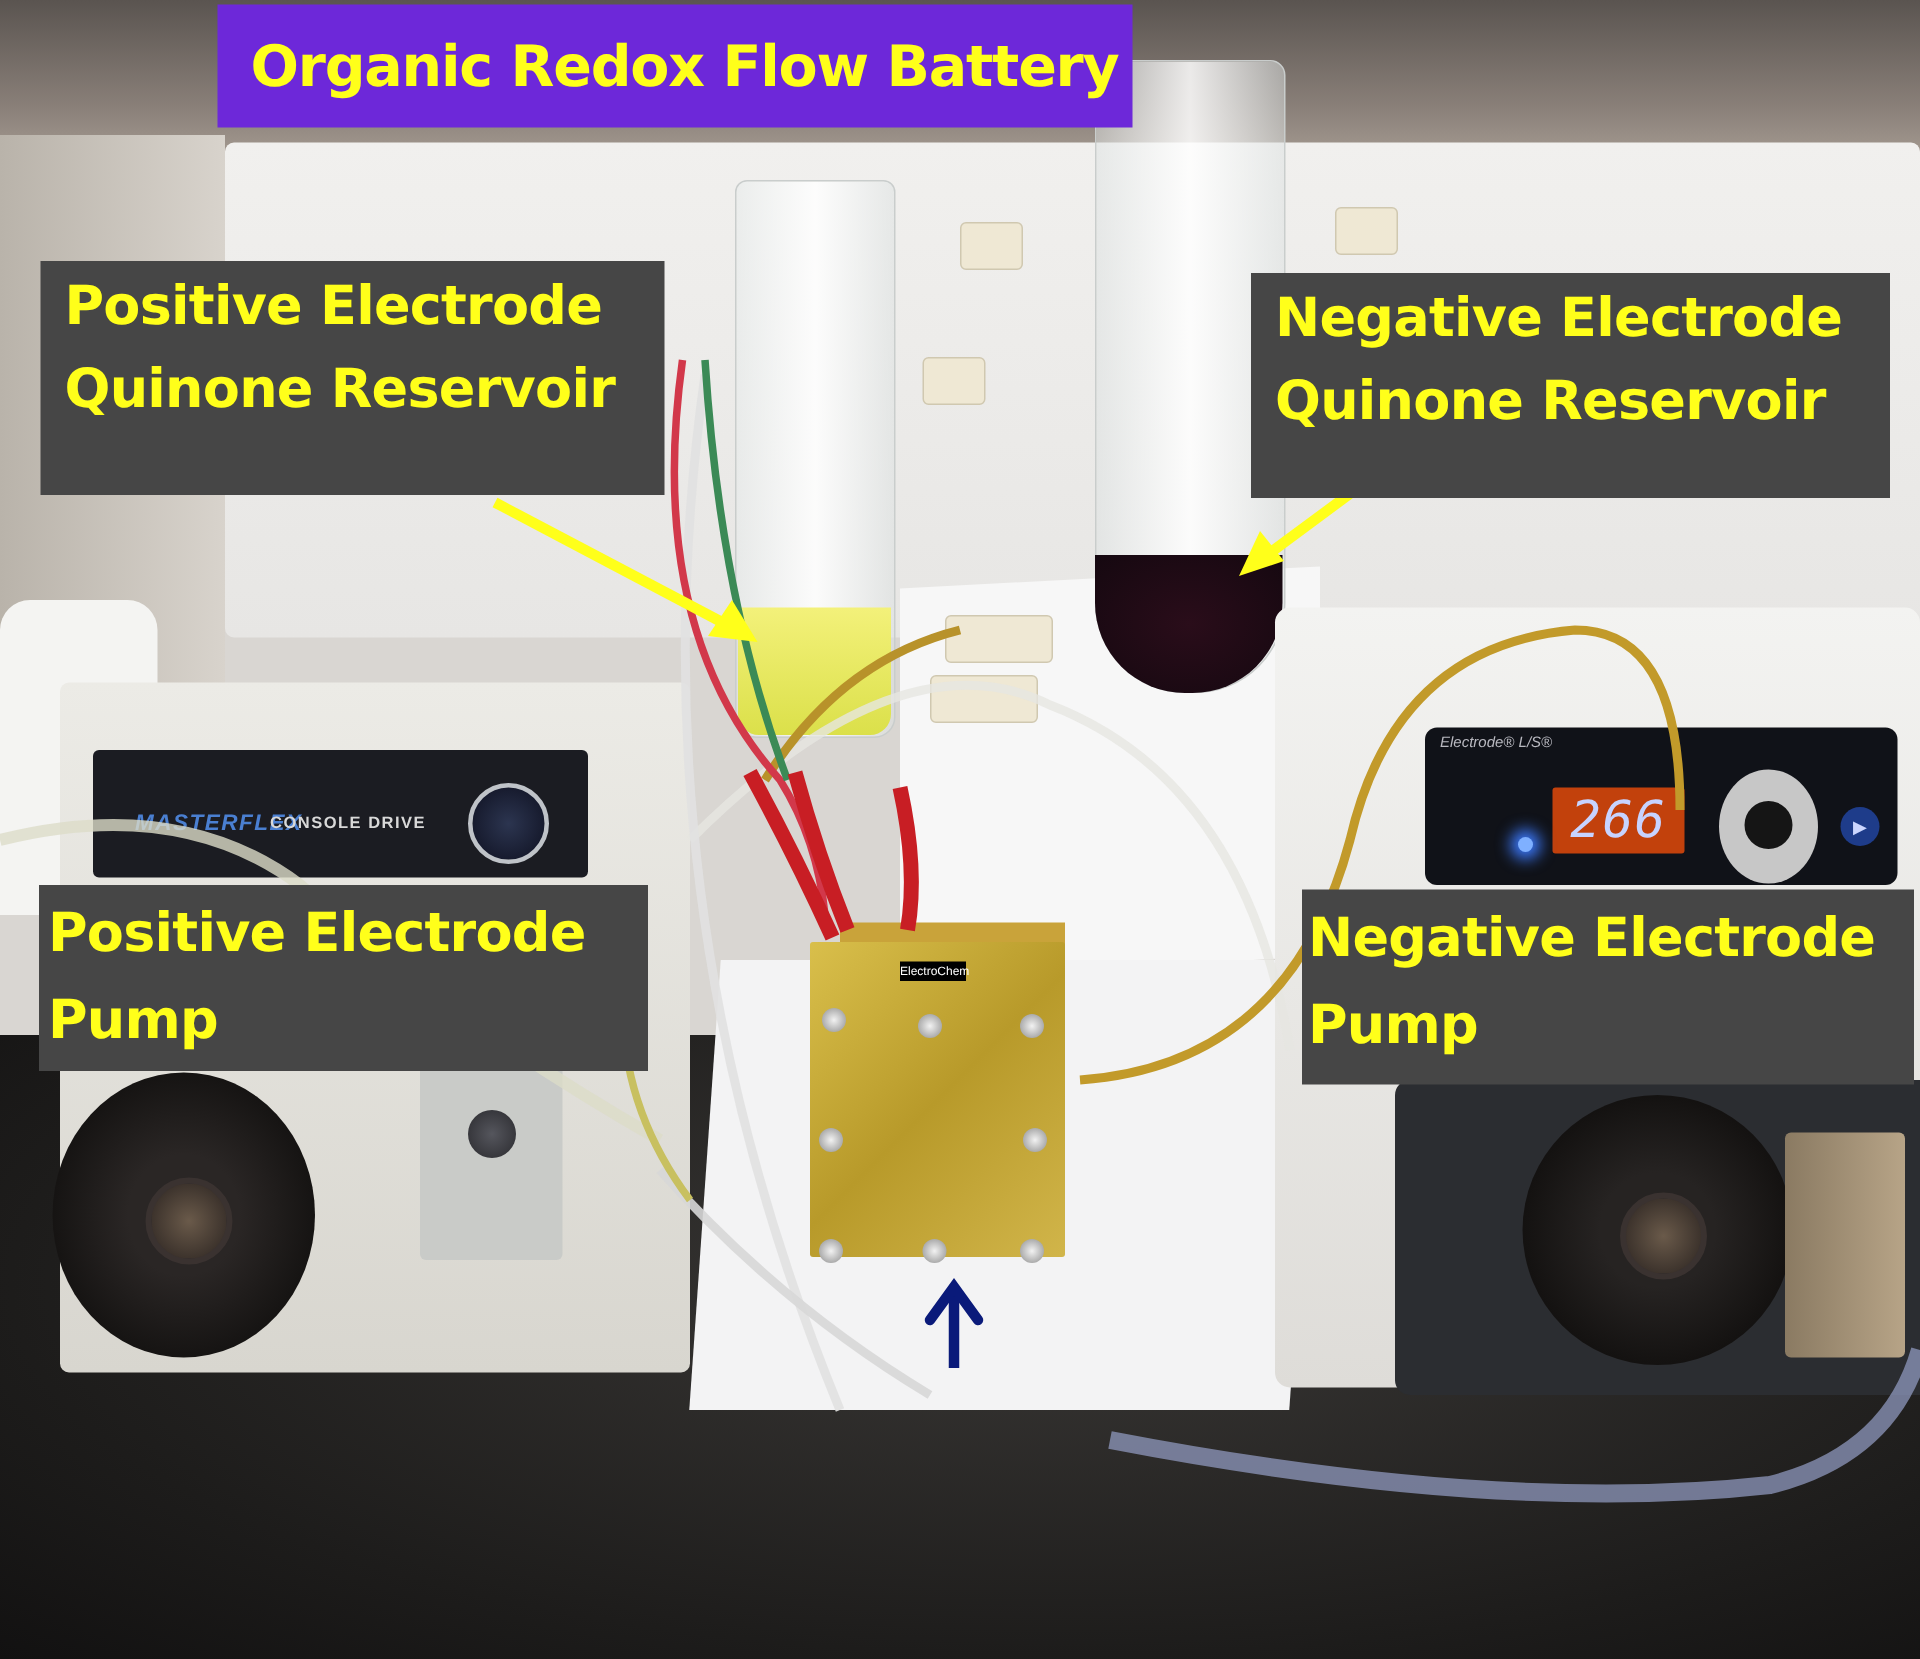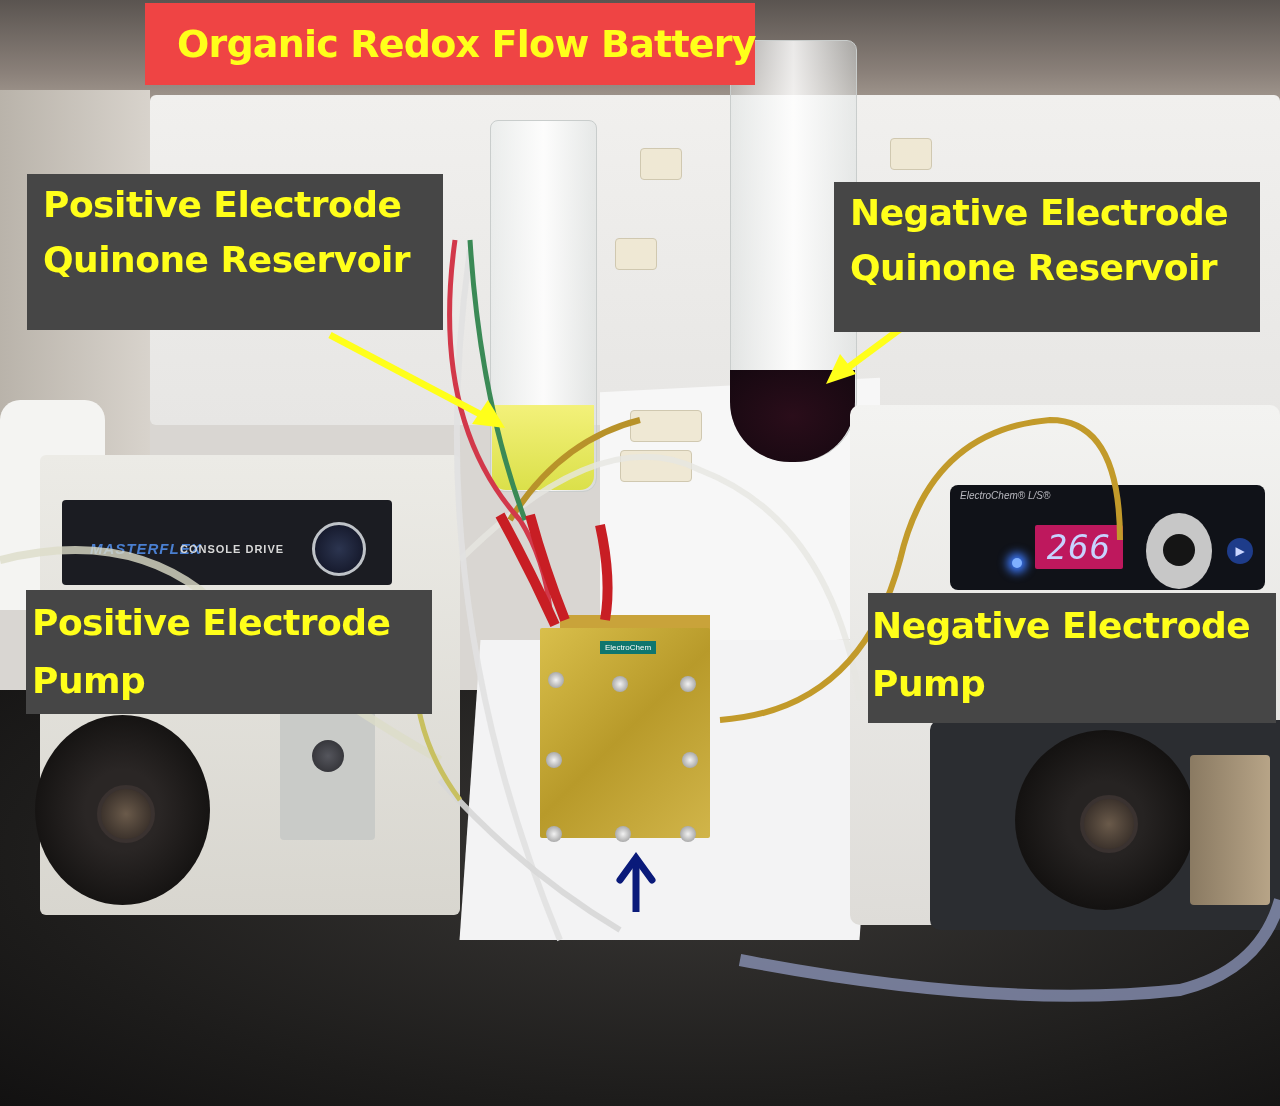--- a/index.html
+++ b/index.html
@@ -24,48 +24,48 @@
   .switch-plate { left:280px; top:700px; width:95px; height:140px; background:#c9cbc8; border-radius:4px; }
   .switch-knob { left:312px; top:740px; width:32px; height:32px; border-radius:50%; background:radial-gradient(#55565d,#2a2a2e); }
   .pumphead-l { left:35px; top:715px; width:175px; height:190px; border-radius:50%; background:radial-gradient(#2a2625 30%,#161413 70%); }
   .hub { width:50px; height:50px; border-radius:50%; background:radial-gradient(#6a5a4a,#2a2320); border:4px solid #3a3230; }
 
   
   .pump-right { left:850px; top:405px; width:430px; height:520px; background:linear-gradient(180deg,#f3f3f1,#dedcd8); border-radius:10px; }
   .pump-right-lower { left:930px; top:720px; width:350px; height:210px; background:#2b2d31; border-radius:10px 0 0 10px; }
   .pump-right-panel { left:950px; top:485px; width:315px; height:105px; background:#101218; border-radius:8px; }
   .pump-right-brand { left:960px; top:490px; color:#b9b9c0; font-style:italic; font-size:10px; }
-  .display { left:1035px; top:525px; width:88px; height:44px; background:#be185d; border-radius:2px; color:#c7d3ff; font-family:"DejaVu Sans Mono", monospace; font-size:34px; line-height:44px; text-align:center; font-style:italic; letter-spacing:1px; }
+  .display { left:1035px; top:525px; width:88px; height:44px; background:#c2410c; border-radius:2px; color:#c7d3ff; font-family:"DejaVu Sans Mono", monospace; font-size:34px; line-height:44px; text-align:center; font-style:italic; letter-spacing:1px; }
   .led { left:1012px; top:558px; width:10px; height:10px; border-radius:50%; background:#7fb0ff; box-shadow:0 0 10px 5px #3d7bff; }
   .dpad { left:1146px; top:513px; width:66px; height:76px; border-radius:50%; background:#c7c7c7; }
   .dpad-center { left:1163px; top:534px; width:32px; height:32px; border-radius:50%; background:#151515; }
   .play-btn { left:1227px; top:538px; width:26px; height:26px; border-radius:50%; background:#1e3c8a; color:#cbd6ff; font-size:12px; text-align:center; line-height:26px; }
   .pumphead-r { left:1015px; top:730px; width:180px; height:180px; border-radius:50%; background:radial-gradient(#262322 30%,#141211 70%); }
   .clamp { left:1190px; top:755px; width:80px; height:150px; background:linear-gradient(90deg,#8a7a62,#b7a487); border-radius:4px; }
 
   
   .flask-left { left:490px; top:120px; width:105px; height:370px; background:linear-gradient(90deg,rgba(230,235,235,.5),rgba(255,255,255,.85),rgba(220,225,225,.5)); border-radius:8px 8px 14px 14px; border:1px solid #c9cdcc; }
   .yellow-liquid { left:492px; top:405px; width:102px; height:85px; background:linear-gradient(#f3f17a,#dbe04a); border-radius:0 0 14px 14px; }
   .flask-right { left:730px; top:40px; width:125px; height:420px; background:linear-gradient(90deg,rgba(220,225,225,.5),rgba(255,255,255,.85),rgba(220,225,225,.5)); border-radius:10px 10px 60px 60px; border:1px solid #c9cdcc; }
   .dark-liquid { left:730px; top:370px; width:125px; height:92px; background:radial-gradient(#2a0d1a,#150810); border-radius:0 0 60px 60px; }
   .white-sheet { left:600px; top:385px; width:280px; height:260px; background:#f7f7f7; transform:skewY(-3deg); }
   .fitting { width:40px; height:30px; background:#efe8d4; border-radius:4px; border:1px solid #d0c8b0; }
 
   
   .cell-back { left:560px; top:615px; width:150px; height:30px; background:#c9a33a; }
   .cell { left:540px; top:628px; width:170px; height:210px; background:linear-gradient(135deg,#d9bf4b,#b89a2a 50%,#d1b54a); border-radius:2px; }
-  .cell-label { left:600px; top:641px; width:56px; height:13px; background:#0f766e; color:#fff; font-size:8px; text-align:center; line-height:13px; }
+  .cell-label { left:600px; top:641px; width:44px; height:13px; background:#000000; color:#fff; font-size:8px; text-align:center; line-height:13px; }
   .bolt { width:16px; height:16px; border-radius:50%; background:radial-gradient(#f2f2f2,#8d8d8d); }
 
   
   svg.tubes { position:absolute; left:0; top:0; pointer-events:none; }
 
   
   .label { position:absolute; background:#464646; color:#ffff1a; font-family:"DejaVu Sans", sans-serif; font-weight:bold; font-size:36px; line-height:1.52; padding:4px 12px 0 16px; box-sizing:border-box; white-space:nowrap; letter-spacing:-0.5px; }
-  .title-box { position:absolute; left:145px; top:3px; width:610px; height:82px; background:#ef4444; color:#ffff1a; font-family:"DejaVu Sans", sans-serif; font-weight:bold; font-size:38px; line-height:82px; padding-left:32px; box-sizing:border-box; white-space:nowrap; overflow:visible; letter-spacing:-0.8px; }
+  .title-box { position:absolute; left:145px; top:3px; width:610px; height:82px; background:#6d28d9; color:#ffff1a; font-family:"DejaVu Sans", sans-serif; font-weight:bold; font-size:38px; line-height:82px; padding-left:22px; box-sizing:border-box; white-space:nowrap; overflow:visible; letter-spacing:-0.8px; }
 </style>
 </head>
 <body>
 
 <div class="scene">
 
   <div class="abs bg-shelf"></div>
   <div class="abs bg-left-wall"></div>
   <div class="abs bg-foam"></div>
   <div class="abs bg-jug"></div>
@@ -90,21 +90,21 @@
   <div class="abs knob-left"></div>
   <div class="abs switch-plate"></div>
   <div class="abs switch-knob"></div>
   <div class="abs pumphead-l">
     <div class="abs hub" style="left:62px;top:70px;"></div>
   </div>
 
   <div class="abs pump-right"></div>
   <div class="abs pump-right-lower"></div>
   <div class="abs pump-right-panel"></div>
-  <div class="abs pump-right-brand">ElectroChem® L/S®</div>
+  <div class="abs pump-right-brand">Electrode® L/S®</div>
   <div class="abs display">266</div>
   <div class="abs led"></div>
   <div class="abs dpad"></div>
   <div class="abs dpad-center"></div>
   <div class="abs play-btn">▶</div>
   <div class="abs pumphead-r">
     <div class="abs hub" style="left:65px;top:65px;"></div>
   </div>
   <div class="abs clamp"></div>
 

